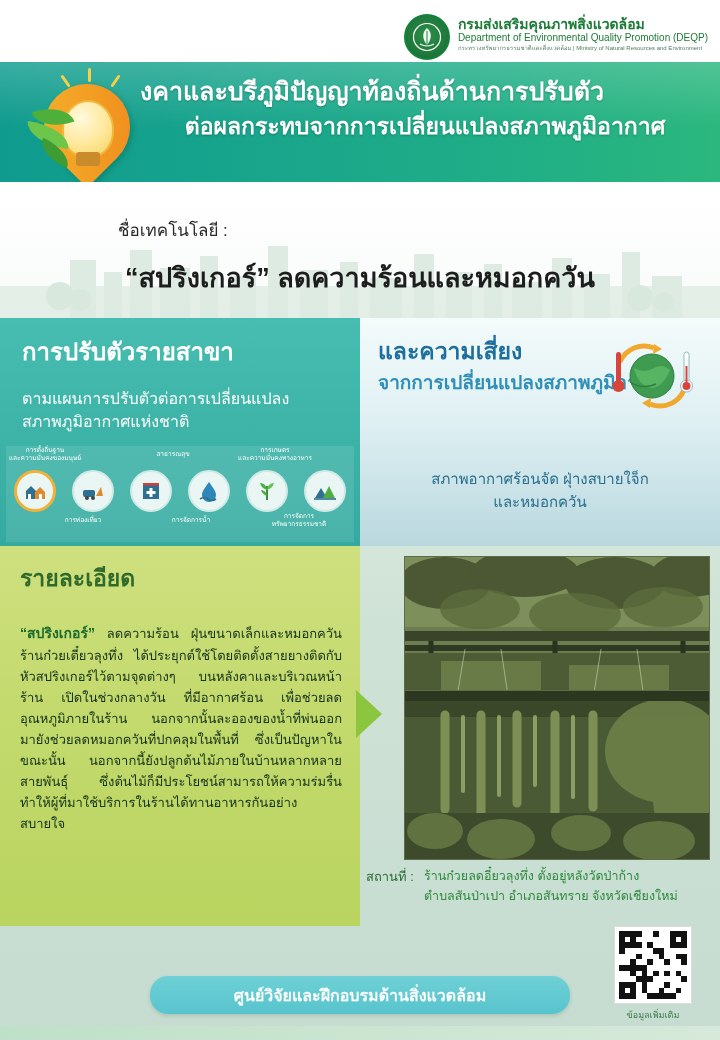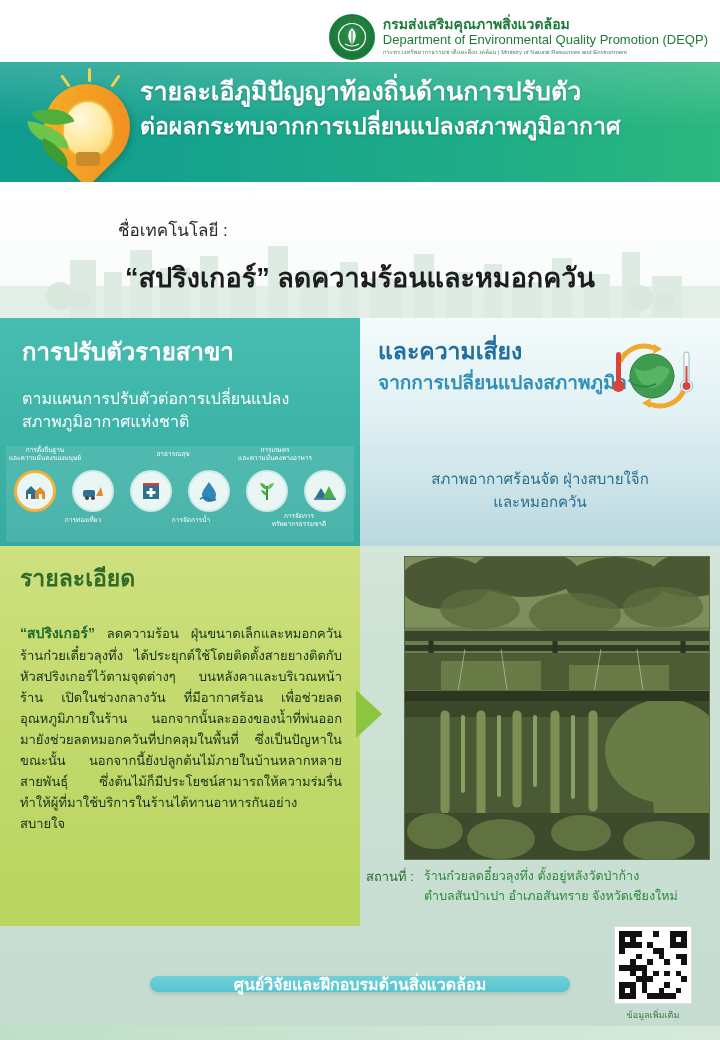--- a/index.html
+++ b/index.html
@@ -29,38 +29,38 @@
   .seal {
     width: 46px; height: 46px; border-radius: 50%;
     background: radial-gradient(circle at 50% 45%, #2e8f4a 0%, #1f7a3b 60%, #176231 100%);
     border: 2px solid #14813c;
     display: flex; align-items: center; justify-content: center;
     flex: none;
   }
   .seal svg { display:block; }
   .org-text { padding-top: 2px; }
   .org-text .l1 { font-size: 14px; color: #1d7b38; font-weight: bold; line-height: 1.15; }
-  .org-text .l2 { font-size: 13px; color: #1d7b38; line-height: 1.2; }
+  .org-text .l2 { font-size: 10px; color: #1d7b38; line-height: 1.2; }
   .org-text .l3 { font-size: 6px; color: #4e7f5e; line-height: 1.3; margin-top:1px; }
 
   
   .title-band {
     position: absolute; top: 62px; left: 0; right: 0; height: 120px;
     background: linear-gradient(90deg, #0f9b8e 0%, #18a58c 35%, #1fae86 70%, #2bb77e 100%);
   }
   .title-band .sheen {
     position:absolute; inset:0;
     background: linear-gradient(180deg, rgba(255,255,255,.18), rgba(255,255,255,0) 55%);
   }
   .title-text {
     position: absolute; left: 140px; top: 74px; width: 570px;
     color: #ffffff; font-weight: bold; font-size: 25px; line-height: 1.42;
     text-shadow: 0 1px 2px rgba(0,0,0,.25);
   }
-  .title-text .tl2 { font-size: 23px; }
+  .title-text .tl2 { font-size: 23px; text-align: center; }
 
   
   .pin-wrap { position: absolute; left: 22px; top: 48px; width: 120px; height: 160px; }
   .pin {
     position: absolute; left: 22px; top: 36px;
     width: 86px; height: 86px; border-radius: 50% 50% 50% 0;
     transform: rotate(-45deg);
     background: linear-gradient(135deg, #f5b32b 0%, #f08a1d 100%);
     box-shadow: 0 3px 6px rgba(0,0,0,.18);
   }
@@ -188,21 +188,21 @@
   }
   .qr-grid { width:100%; height:100%; display:grid; grid-template-columns: repeat(12, 1fr); grid-template-rows: repeat(12, 1fr); }
   .qr-grid i { background: transparent; }
   .qr-grid i.on { background:#111; }
   .qr-caption {
     position:absolute; left: 598px; top: 1008px; width: 110px; text-align:center;
     font-size: 9px; color:#3a7a46;
   }
 
   .footer-bar {
-    position:absolute; left: 150px; top: 976px; width: 420px; height: 16px;
+    position:absolute; left: 150px; top: 976px; width: 420px; height: 38px;
     background: linear-gradient(180deg, #6fd0d6 0%, #57c4cd 100%);
     border-radius: 18px;
     display:flex; align-items:center; justify-content:center;
     color:#ffffff; font-size: 16px; font-weight: bold;
     box-shadow: 0 2px 4px rgba(0,0,0,.12);
   }
   .bottom-strip {
     position:absolute; left:0; right:0; bottom:0; height: 14px;
     background: linear-gradient(90deg,#bfe0c8,#d6e9da);
   }
@@ -227,21 +227,21 @@
         <div class="l2">Department of Environmental Quality Promotion (DEQP)</div>
         <div class="l3">กระทรวงทรัพยากรธรรมชาติและสิ่งแวดล้อม | Ministry of Natural Resources and Environment</div>
       </div>
     </div>
   </div>
 
   <div class="title-band">
     <div class="sheen"></div>
   </div>
   <div class="title-text">
-    <div>รายละเอีภูมิปัญญาท้องถิ่นด้านการปรับตัว</div>
+    <div>งคาและบรีภูมิปัญญาท้องถิ่นด้านการปรับตัว</div>
     <div class="tl2">ต่อผลกระทบจากการเปลี่ยนแปลงสภาพภูมิอากาศ</div>
   </div>
 
   <div class="pin-wrap">
     <div class="spark sp1"></div>
     <div class="spark sp2"></div>
     <div class="spark sp3"></div>
     <div class="pin"></div>
     <div class="bulb"></div>
     <div class="bulb-base"></div>

